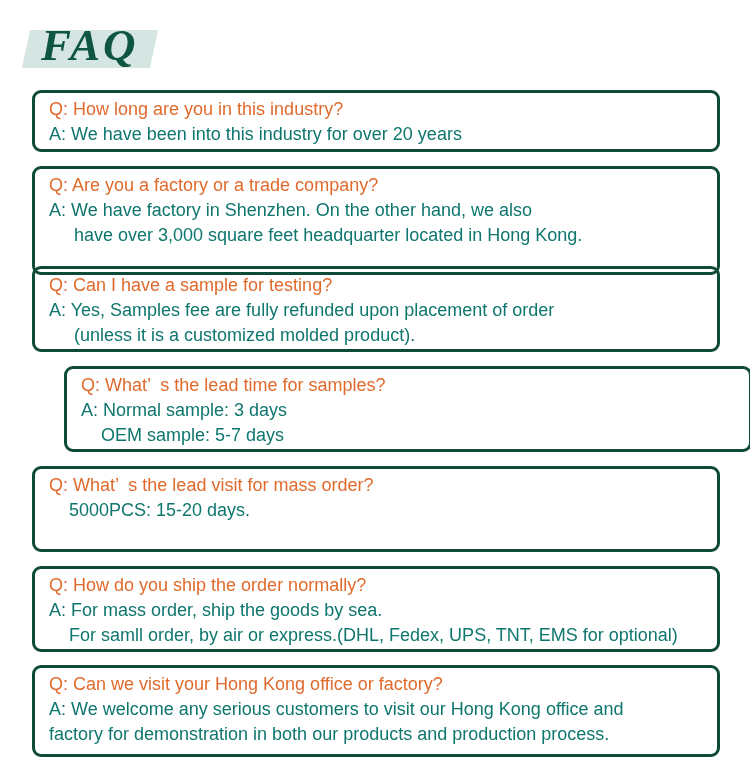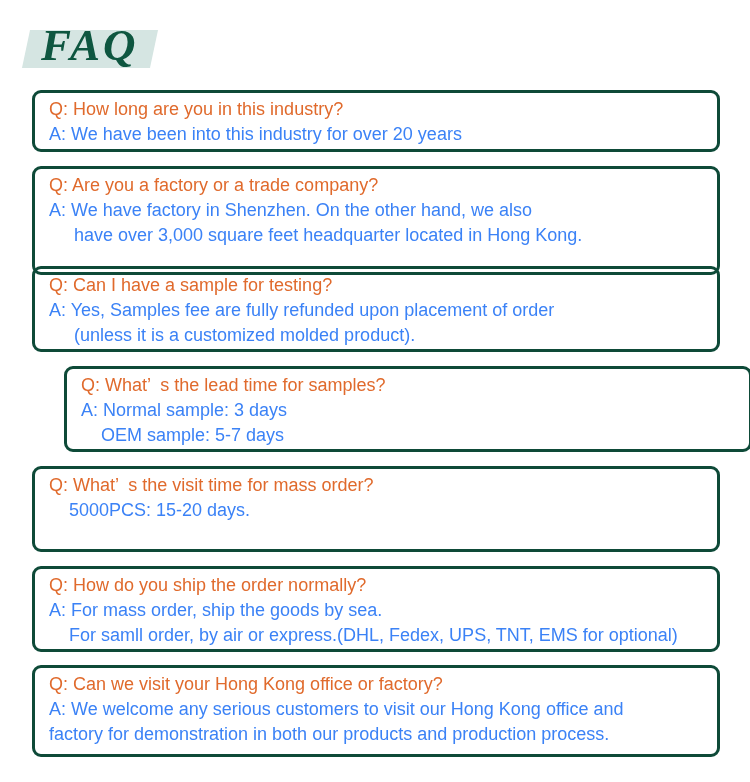--- a/index.html
+++ b/index.html
@@ -7,21 +7,21 @@
          font-family:"Liberation Sans", sans-serif; }
   .title-wrap { position:absolute; left:24px; top:18px; width:140px; height:52px; }
   .title-bg { position:absolute; left:2px; top:12px; width:128px; height:38px;
               background:#d5e5e2; transform:skewX(-12deg); }
   .title { position:absolute; left:17px; top:2px; font-family:"Liberation Serif", serif;
            font-style:italic; font-weight:bold; font-size:45px; color:#0e5640;
            letter-spacing:3px; line-height:50px; }
   .faq { position:absolute; left:32px; width:688px; border:3px solid #0e4a38;
          border-radius:9px; box-sizing:border-box; padding:4px 0 16px 14px; }
   .q { color:#e06a2c; font-size:18px; line-height:25px; white-space:pre; }
-  .a { color:#3b82f6; font-size:18px; line-height:25px; white-space:pre; }
+  .a { color:#0f766e; font-size:18px; line-height:25px; white-space:pre; }
 </style>
 </head>
 <body>
 
 <div class="title-wrap">
   <div class="title-bg"></div>
   <div class="title">FAQ</div>
 </div>
 
 <div class="faq" style="top:90px;height:62px;">
@@ -41,21 +41,21 @@
   <div class="a">     (unless it is a customized molded product).</div>
 </div>
 
 <div class="faq" style="top:366px;height:86px;margin-left:32px;">
   <div class="q">Q: What’  s the lead time for samples?</div>
   <div class="a">A: Normal sample: 3 days</div>
   <div class="a">    OEM sample: 5-7 days</div>
 </div>
 
 <div class="faq" style="top:466px;height:86px;">
-  <div class="q">Q: What’  s the visit time for mass order?</div>
+  <div class="q">Q: What’  s the lead visit for mass order?</div>
   <div class="a">    5000PCS: 15-20 days.</div>
 </div>
 
 <div class="faq" style="top:566px;height:86px;">
   <div class="q">Q: How do you ship the order normally?</div>
   <div class="a">A: For mass order, ship the goods by sea.</div>
   <div class="a">    For samll order, by air or express.(DHL, Fedex, UPS, TNT, EMS for optional)</div>
 </div>
 
 <div class="faq" style="top:665px;height:92px;">

